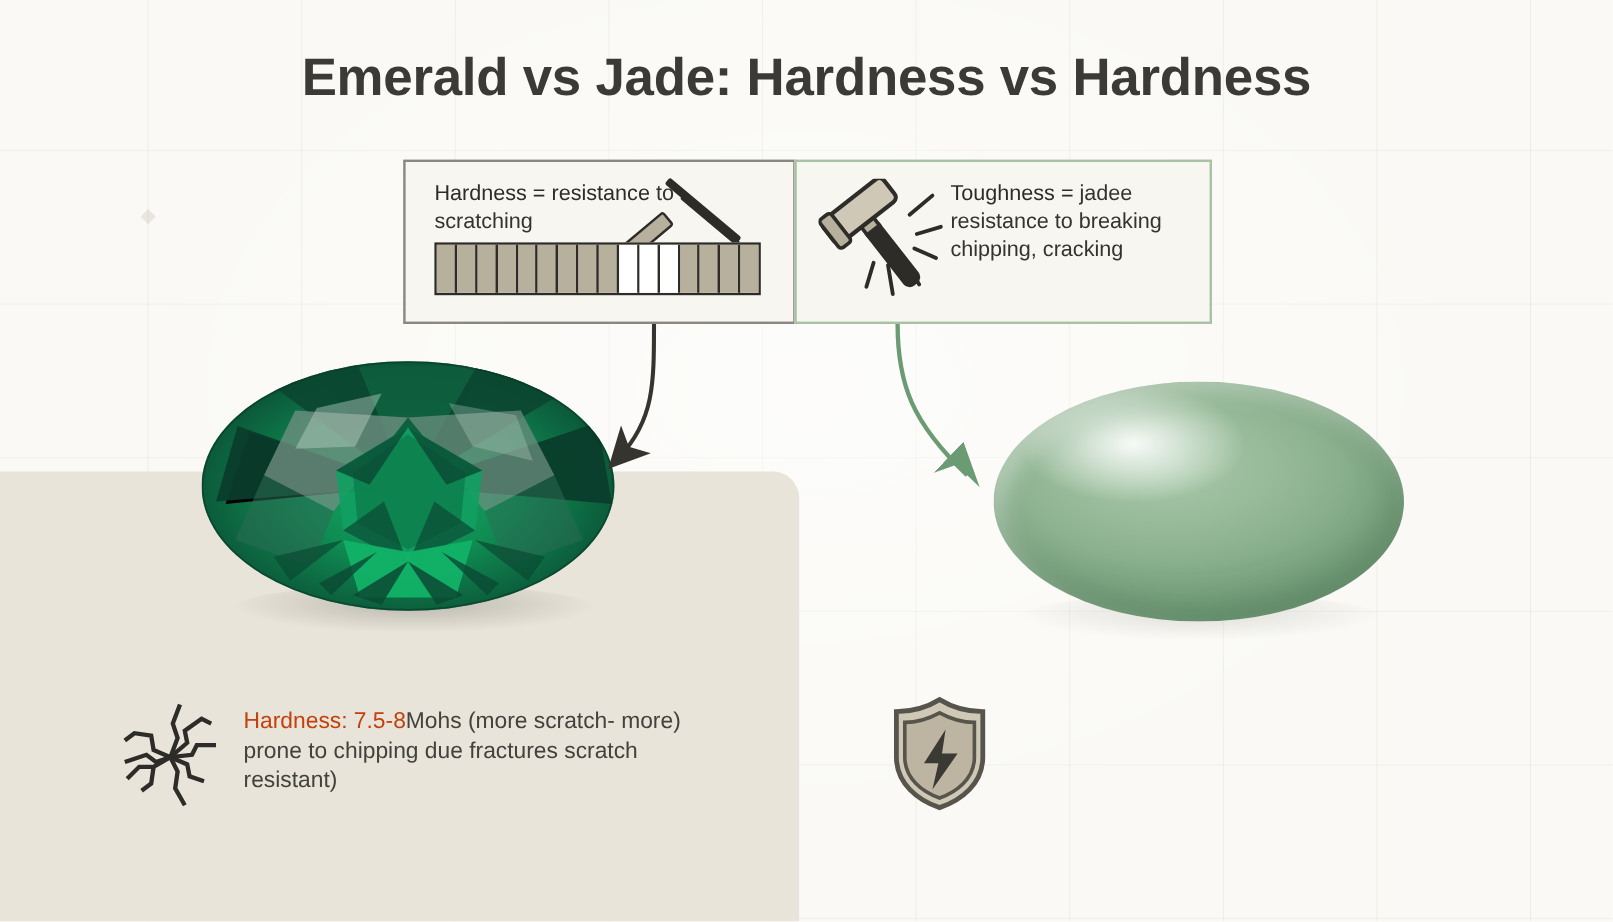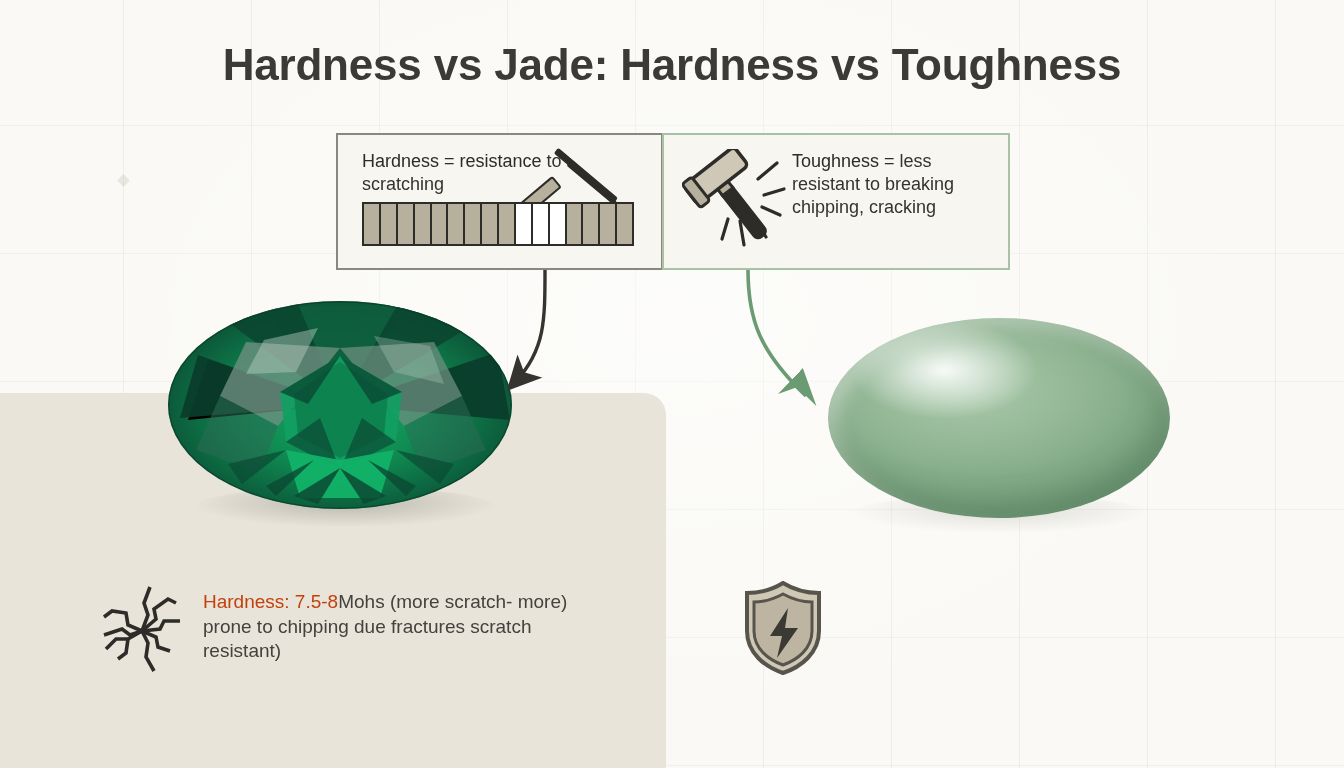--- a/index.html
+++ b/index.html
@@ -217,21 +217,21 @@
 
 <div id="canvas">
 
   <div class="grid-layer"></div>
   <div class="grid-node" style="left:119px; top:176px;"></div>
   <div class="grid-node" style="left:631px; top:432px;"></div>
   <div class="vignette"></div>
 
   <div class="beige-panel"></div>
 
-  <div class="title">Hardness vs Jade: Hardness vs Toughness</div>
+  <div class="title">Emerald vs Jade: Hardness vs Hardness</div>
 
   <div class="emerald-shadow"></div>
   <div class="jade-shadow"></div>
 
   <div class="emerald">
     <svg viewBox="0 0 345 210" width="345" height="210">
       <defs>
         <radialGradient id="emBody" cx="50%" cy="52%" r="62%">
           <stop offset="0%" stop-color="#19a463"></stop>
           <stop offset="42%" stop-color="#0f8d53"></stop>
@@ -326,21 +326,21 @@
           <line x1="76" y1="30" x2="95" y2="14"></line>
           <line x1="82" y1="46" x2="102" y2="40"></line>
           <line x1="80" y1="58" x2="98" y2="66"></line>
           <line x1="72" y1="68" x2="84" y2="88"></line>
           <line x1="58" y1="72" x2="62" y2="96"></line>
           <line x1="46" y1="70" x2="40" y2="90"></line>
         </g>
       </svg>
     </div>
     <div class="defbox-text">
-      <b>Toughness =</b><span> less resistant to breaking chipping, cracking</span>
+      <b>Toughness =</b><span> jadee resistance to breaking chipping, cracking</span>
     </div>
   </div>
 
   <svg class="arrow-svg" viewBox="0 0 1344 768">
     <defs>
       <marker id="headDark" markerWidth="10" markerHeight="10" refX="6" refY="5" orient="auto">
         <path d="M0,0 L10,5 L0,10 L2.5,5 Z" fill="#36342f"></path>
       </marker>
       <marker id="headGreen" markerWidth="10" markerHeight="10" refX="6" refY="5" orient="auto">
         <path d="M0,0 L10,5 L2.5,5 L0,10 Z" fill="#6b9b72"></path>

